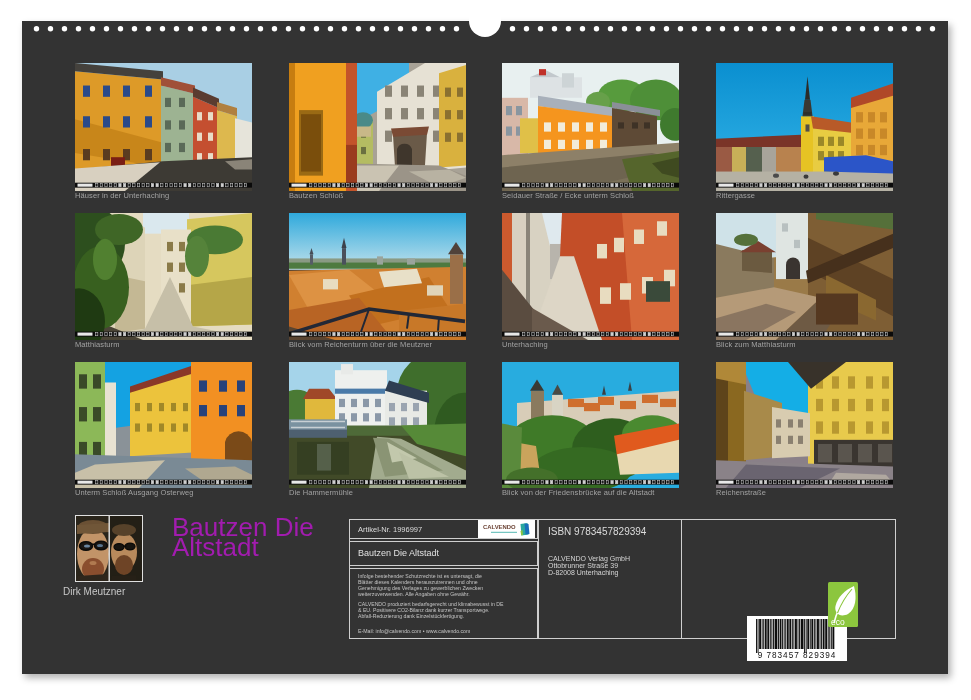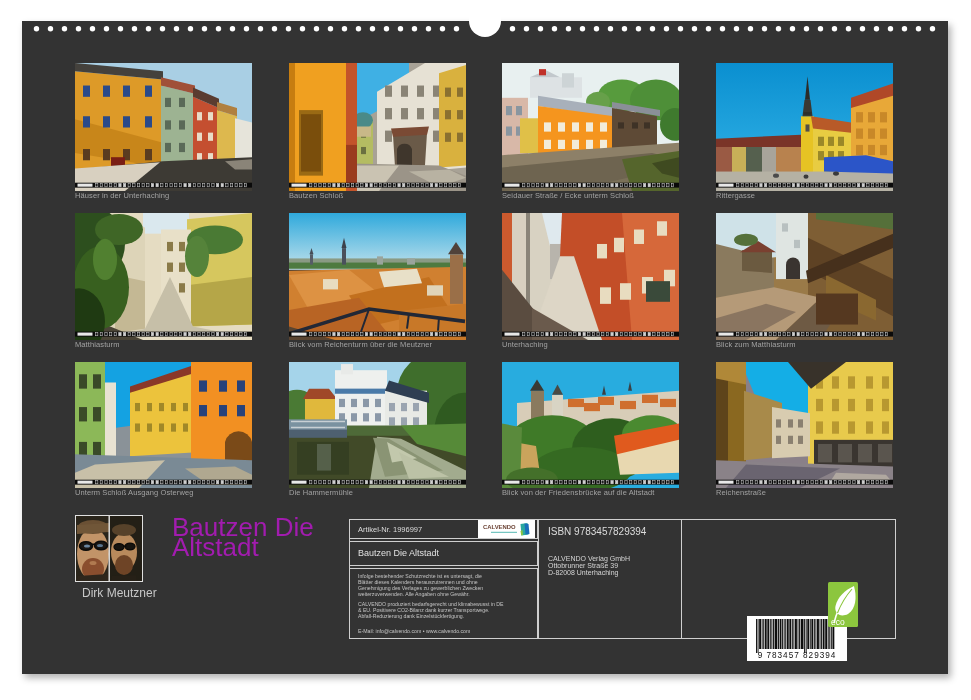--- a/index.html
+++ b/index.html
@@ -932,21 +932,21 @@
       <polygon points="2,60 32,58 33,65 1,65" fill="#2e261c"></polygon>
       <ellipse cx="48" cy="36" rx="13" ry="19" fill="#b88a5c"></ellipse>
       <ellipse cx="48" cy="14" rx="12" ry="6" fill="#57422a"></ellipse>
       <ellipse cx="43" cy="31" rx="5" ry="3.4" fill="#17140f" stroke="#0b0a08" stroke-width="1.3"></ellipse>
       <ellipse cx="54" cy="30.5" rx="5" ry="3.4" fill="#17140f" stroke="#0b0a08" stroke-width="1.3"></ellipse>
       <rect x="47" y="29.5" width="3.5" height="1.3" fill="#0b0a08"></rect>
       <ellipse cx="48" cy="49" rx="9" ry="10" fill="#6e4426"></ellipse>
       <polygon points="36,60 60,59 61,65 35,65" fill="#262017"></polygon>
       <rect x="32.5" y="0" width="1.4" height="65" fill="#e8e8e8"></rect>
     </svg></div>
-<div class="t" style="left:82px;top:586px;font-size:12px;color:#c8c8c8">Dirk Meutzner</div>
+<div class="t" style="left:63px;top:586px;font-size:10px;color:#c8c8c8">Dirk Meutzner</div>
 <div class="t" style="left:172px;top:518px;font-size:26px;line-height:19.6px;color:#a21caf">Bautzen Die<br>Altstadt</div>
 
 <div class="box" style="left:349px;top:519px;width:547px;height:120px"></div>
 <div style="position:absolute;left:538px;top:519px;width:1px;height:120px;background:#cfcfcf"></div>
 <div style="position:absolute;left:681px;top:519px;width:1px;height:120px;background:#cfcfcf"></div>
 <div class="box" style="left:349px;top:519px;width:189px;height:20px"></div>
 <div class="box" style="left:349px;top:541px;width:189px;height:25px"></div>
 <div class="box" style="left:349px;top:568px;width:189px;height:71px"></div>
 <div class="t" style="left:358px;top:525px;font-size:7.5px;color:#dcdcdc">Artikel-Nr. 1996997</div>
 <div style="position:absolute;left:478px;top:520px"><svg width="57" height="18" viewBox="0 0 57 18">

